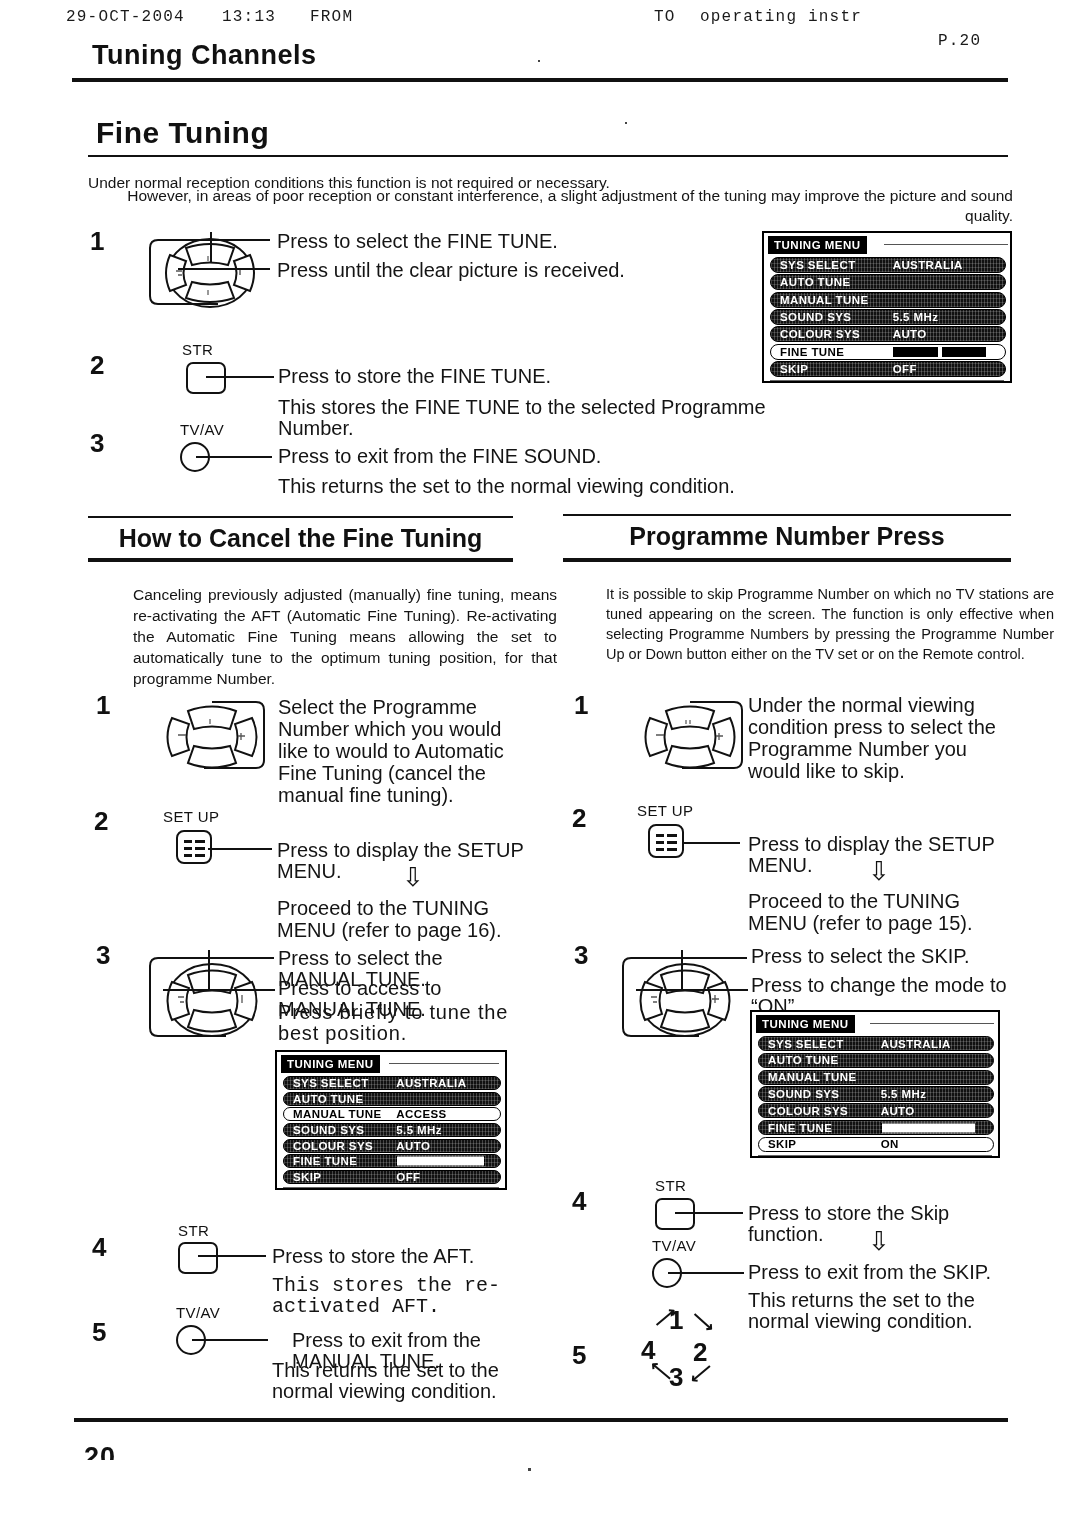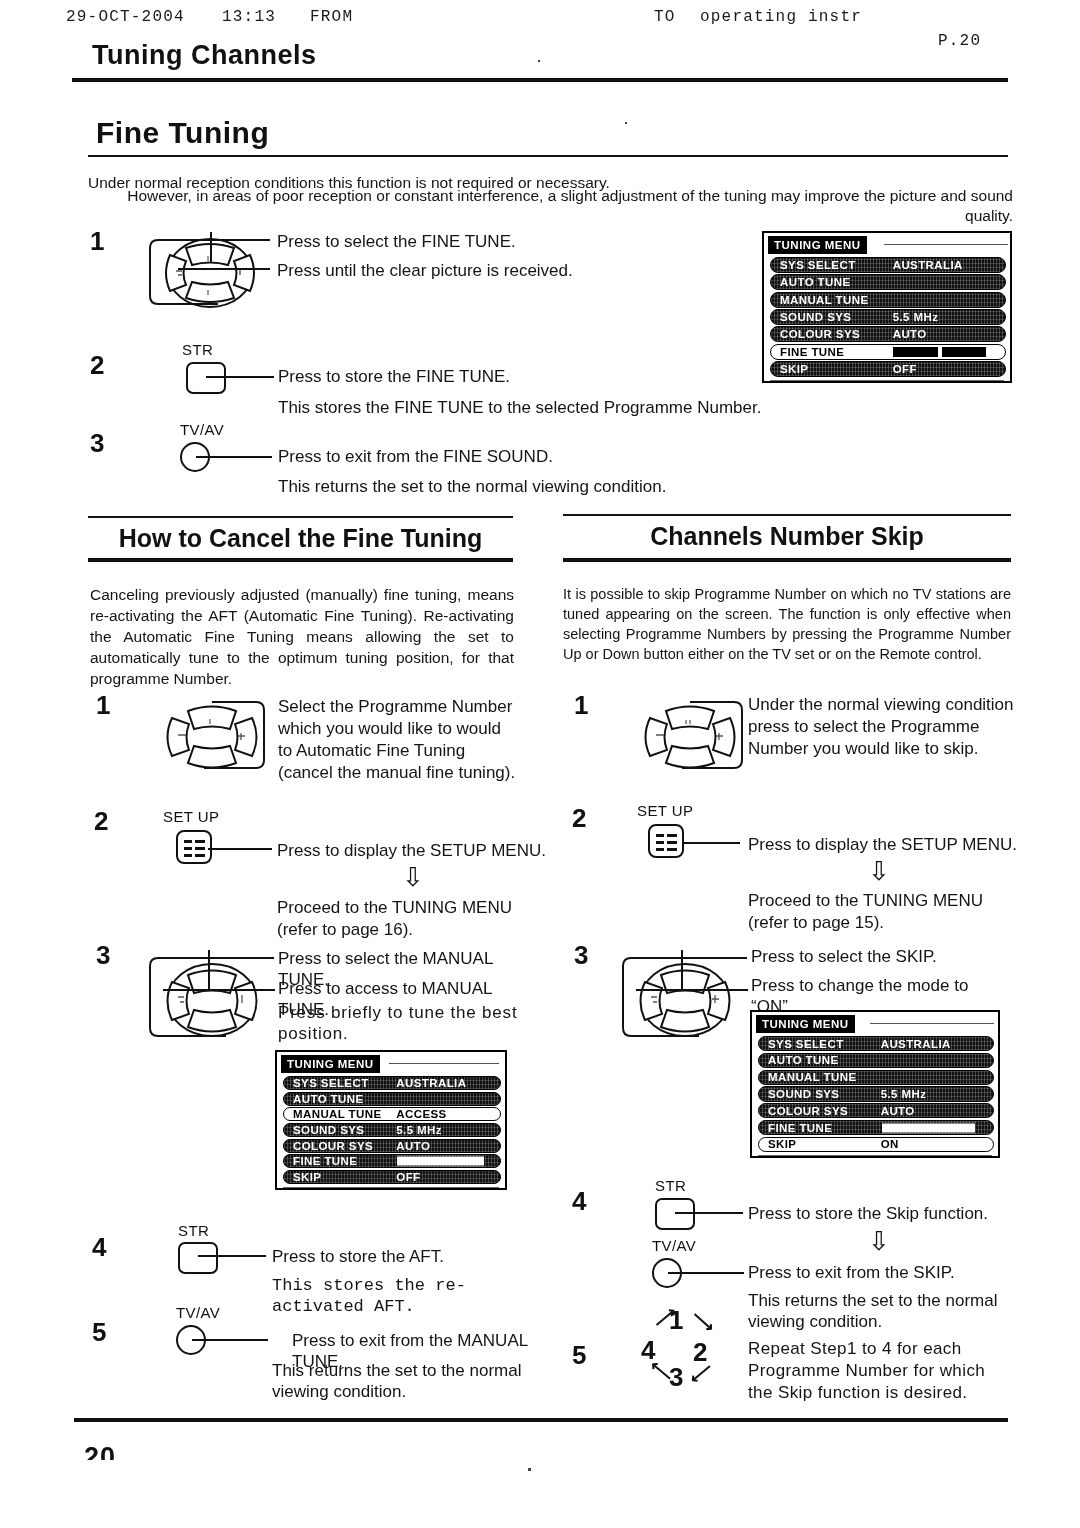--- a/index.html
+++ b/index.html
@@ -46,31 +46,31 @@
   .section-h2{
     position:absolute;font-size:25px;font-weight:bold;color:#111;
     letter-spacing:0px;text-align:center;
   }
 
   
   .para{
     position:absolute;font-size:15.5px;line-height:20px;color:#141414;
   }
   .para.small{font-size:14.5px;line-height:19px;}
-  .para.just{text-align:justify;}
+  .para.just{text-align:justify;margin-left:43px;}
 
   .step-num{
     position:absolute;font-size:26px;font-weight:bold;color:#111;
     font-family:"Liberation Sans", sans-serif;
   }
   .btn-label{
     position:absolute;font-size:15px;color:#111;letter-spacing:.4px;
   }
   .instr{
-    position:absolute;font-size:17px;line-height:21px;color:#141414;
+    position:absolute;font-size:20px;line-height:21px;color:#141414;
   }
 
   .down-arrow{
     position:absolute;font-size:26px;line-height:26px;color:#111;
   }
 
   
   .osd{
     position:absolute;background:#fff;border:2px solid #000;
     box-sizing:border-box;overflow:hidden;
@@ -247,21 +247,21 @@
         <span class="noise"></span>
       </div>
       <div class="osd-bottomline" style="top: 147px;"></div>
     </div>
 
   <div class="rule thin" style="left:88px;top:516px;width:425px;"></div>
   <div class="section-h2" style="left:88px;top:524px;width:425px;">How to Cancel the Fine Tuning</div>
   <div class="rule thick" style="left:88px;top:558px;width:425px;"></div>
 
   <div class="rule thin" style="left:563px;top:514px;width:448px;"></div>
-  <div class="section-h2" style="left:563px;top:522px;width:448px;">Channels Number Skip</div>
+  <div class="section-h2" style="left:563px;top:522px;width:448px;">Programme Number Press</div>
   <div class="rule thick" style="left:563px;top:558px;width:448px;"></div>
 
   <div class="para just" style="left:90px;top:584px;width:424px;line-height:21px;">Canceling previously adjusted (manually) fine tuning, means re-activating the AFT (Automatic Fine Tuning). Re-activating the Automatic Fine Tuning means allowing the set to automatically tune to the optimum tuning position, for that programme Number.</div>
 
   <div class="para small just" style="left:563px;top:584px;width:448px;line-height:20px;">It is possible to skip Programme Number on which no TV stations are tuned appearing on the screen. The function is only effective when selecting Programme Numbers by pressing the Programme Number Up or Down button either on the TV set or on the Remote control.</div>
 
   <div class="step-num" style="left:96px;top:690px;">1</div>
   <div class="pad" style="left:142px;top:692px;">
     <svg width="140" height="90" viewBox="0 0 140 90">
       <path d="M70 10 h44 q8 0 8 8 v50 q0 8 -8 8 h-52" stroke="#111" stroke-width="2" fill="none"></path>
@@ -469,19 +469,18 @@
   <div class="cycle" style="left:625px;top:1305px;">
     <span class="cn" style="left:44px;top:0px;">1</span>
     <span class="cn" style="left:68px;top:32px;">2</span>
     <span class="cn" style="left:44px;top:57px;">3</span>
     <span class="cn" style="left:16px;top:30px;">4</span>
     <span class="ca" style="left:28px;top:2px;transform:rotate(-40deg);">⟶</span>
     <span class="ca" style="left:66px;top:6px;transform:rotate(42deg);">⟶</span>
     <span class="ca" style="left:64px;top:58px;transform:rotate(140deg);">⟶</span>
     <span class="ca" style="left:24px;top:56px;transform:rotate(220deg);">⟶</span>
   </div>
-  <div class="instr" style="left:748px;top:1338px;width:262px;line-height:22px;letter-spacing:.4px;">Repeat Step1 to 4 for each Programme Number for which the Skip function is desired.</div>
 
   <div class="rule thick" style="left:74px;top:1418px;width:934px;"></div>
   <div class="pagenum" style="left:84px;top:1442px;clip-path:inset(0 0 42% 0);">20</div>
   <div class="dot" style="left:528px;top:1468px;width:3px;height:3px;"></div>
 
 </div>
 
 </body></html>

